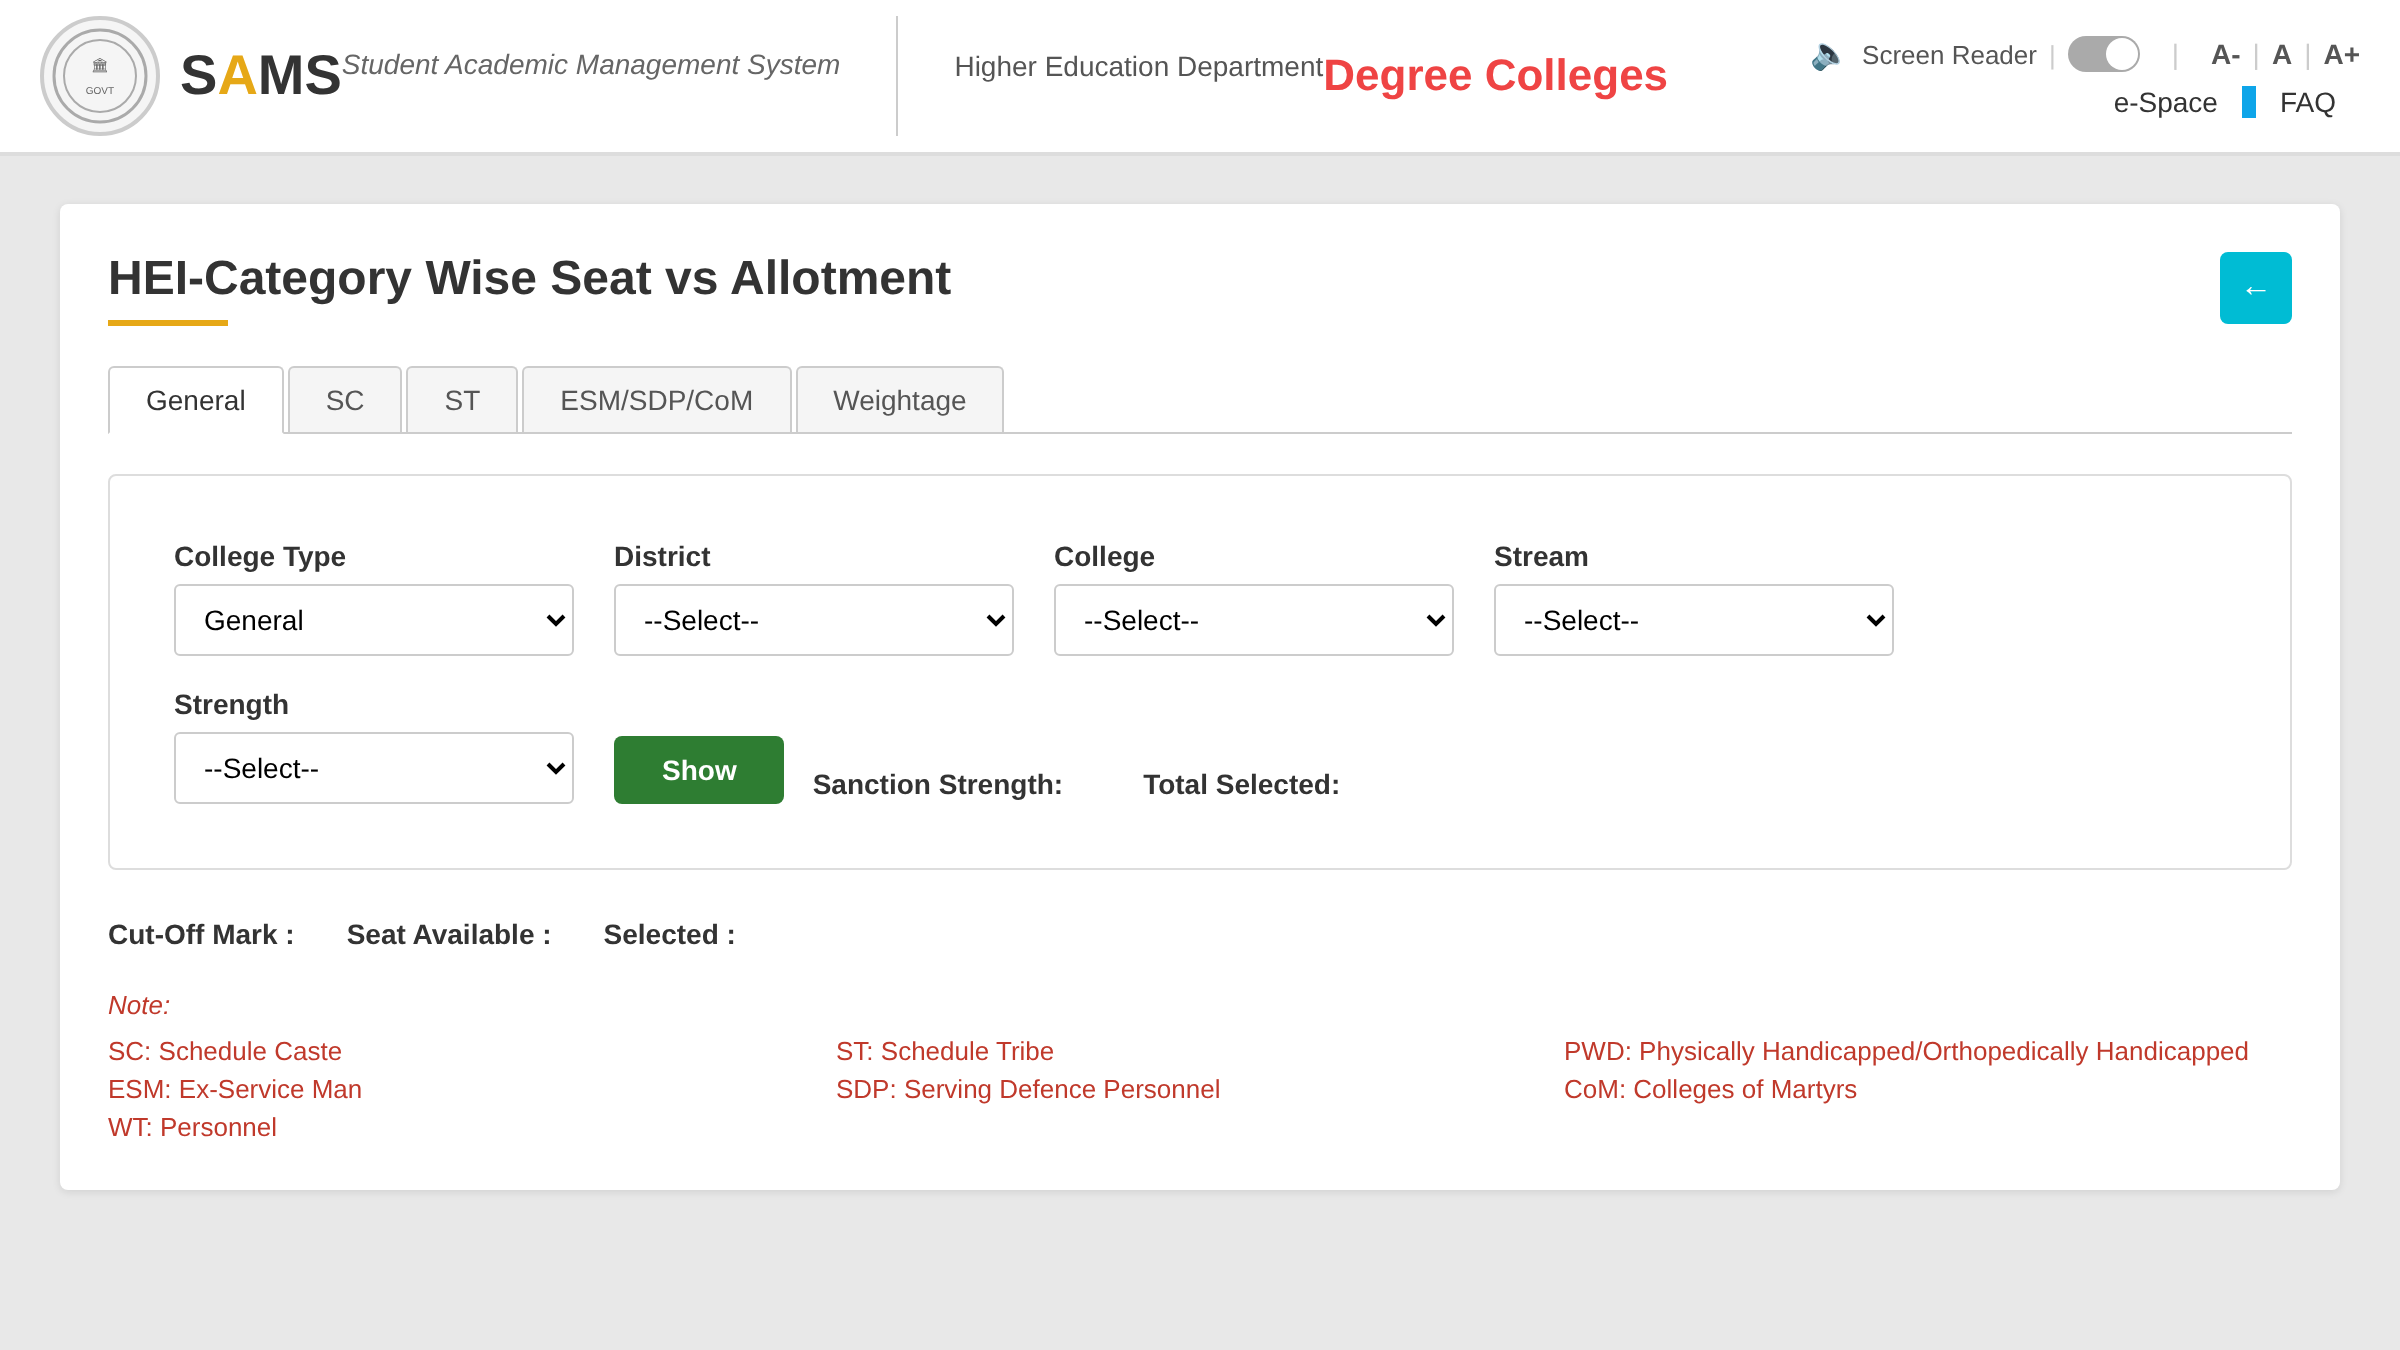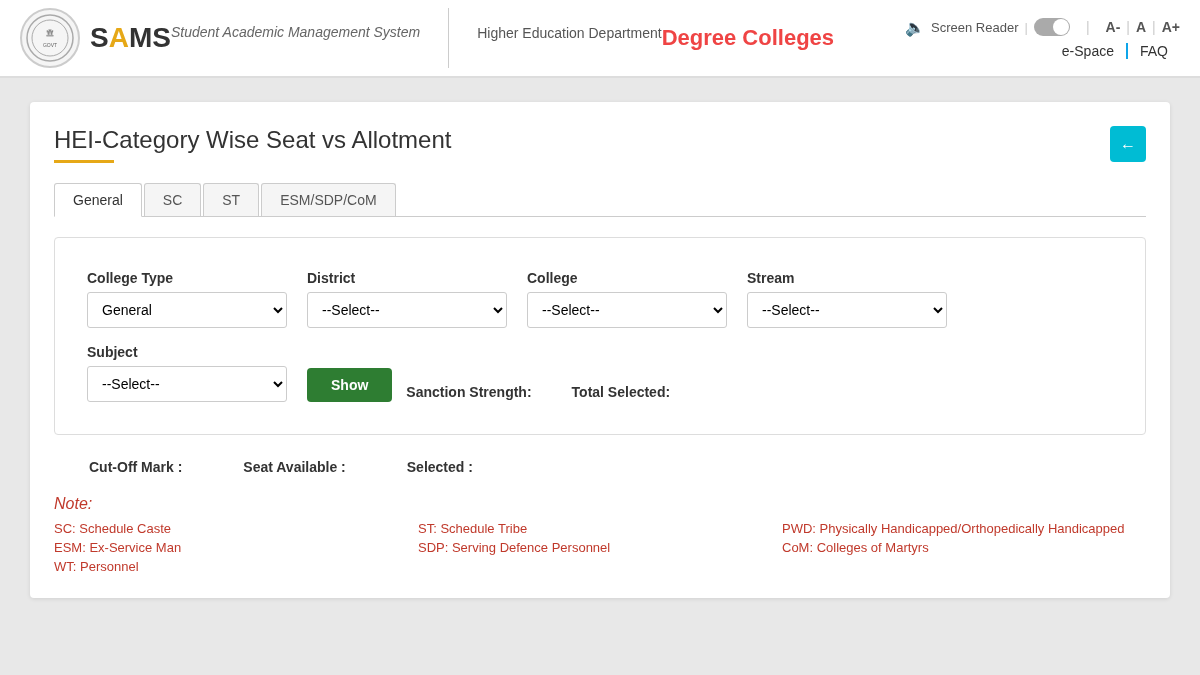--- a/index.html
+++ b/index.html
@@ -128,21 +128,21 @@
       gap: 0;
     }
     .nav-link {
       font-size: 14px;
       color: #333;
       padding: 0 12px;
       cursor: pointer;
       text-decoration: none;
     }
     .nav-link:not(:last-child) {
-      border-right: 2px solid #0ea5e9;
+      border-right: 7px solid #0ea5e9;
     }
 
     
     .main-content {
       padding: 24px 30px;
     }
     .content-card {
       background: #fff;
       border-radius: 4px;
       padding: 24px;
@@ -154,21 +154,21 @@
       align-items: flex-start;
       justify-content: space-between;
       margin-bottom: 20px;
     }
     .page-title-area {
       display: flex;
       flex-direction: column;
     }
     .page-title {
       font-size: 24px;
-      font-weight: normal;
+      font-weight: bold;
       color: #333;
       margin-bottom: 6px;
     }
     .title-underline {
       width: 60px;
       height: 3px;
       background: #e6a817;
     }
     .back-btn {
       background: #00bcd4;
@@ -275,38 +275,37 @@
     .summary-row {
       display: flex;
       gap: 20px;
       margin-bottom: 20px;
       font-size: 14px;
     }
     .summary-item {
       display: flex;
       gap: 6px;
       align-items: center;
-      margin-left: 35px;
     }
     .summary-label {
       font-weight: bold;
       color: #333;
     }
     .summary-value {
       color: #555;
     }
 
     
     .notes-section {
       margin-top: 10px;
     }
     .note-label {
       color: #c0392b;
       font-style: italic;
-      font-size: 16px;
+      font-size: 13px;
       margin-bottom: 8px;
     }
     .note-items {
       display: grid;
       grid-template-columns: repeat(3, 1fr);
       gap: 4px 0;
     }
     .note-item {
       font-size: 13px;
       color: #c0392b;
@@ -376,20 +375,21 @@
         <div class="title-underline"></div>
       </div>
       <button class="back-btn">←</button>
     </div>
 
     <div class="tabs">
       <div class="tab active">General</div>
       <div class="tab">SC</div>
       <div class="tab">ST</div>
       <div class="tab">ESM/SDP/CoM</div>
+      <div class="tab">Weightage</div>
     </div>
 
     <div class="filter-panel">
 
       <div class="filter-row">
         <div class="filter-group">
           <label class="filter-label">College Type</label>
           <select class="filter-select">
             <option>General</option>
             <option>Aided</option>
@@ -411,21 +411,21 @@
         <div class="filter-group">
           <label class="filter-label">Stream</label>
           <select class="filter-select">
             <option>--Select--</option>
           </select>
         </div>
       </div>
 
       <div class="filter-row">
         <div class="filter-group">
-          <label class="filter-label">Subject</label>
+          <label class="filter-label">Strength</label>
           <select class="filter-select">
             <option>--Select--</option>
           </select>
         </div>
         <div style="display:flex; align-items:flex-end; gap:14px;">
           <button class="show-btn">Show</button>
           <div style="display:flex; gap:40px;">
             <div class="info-item">
               <span class="info-label">Sanction Strength:</span>
               <span class="info-value"></span>

